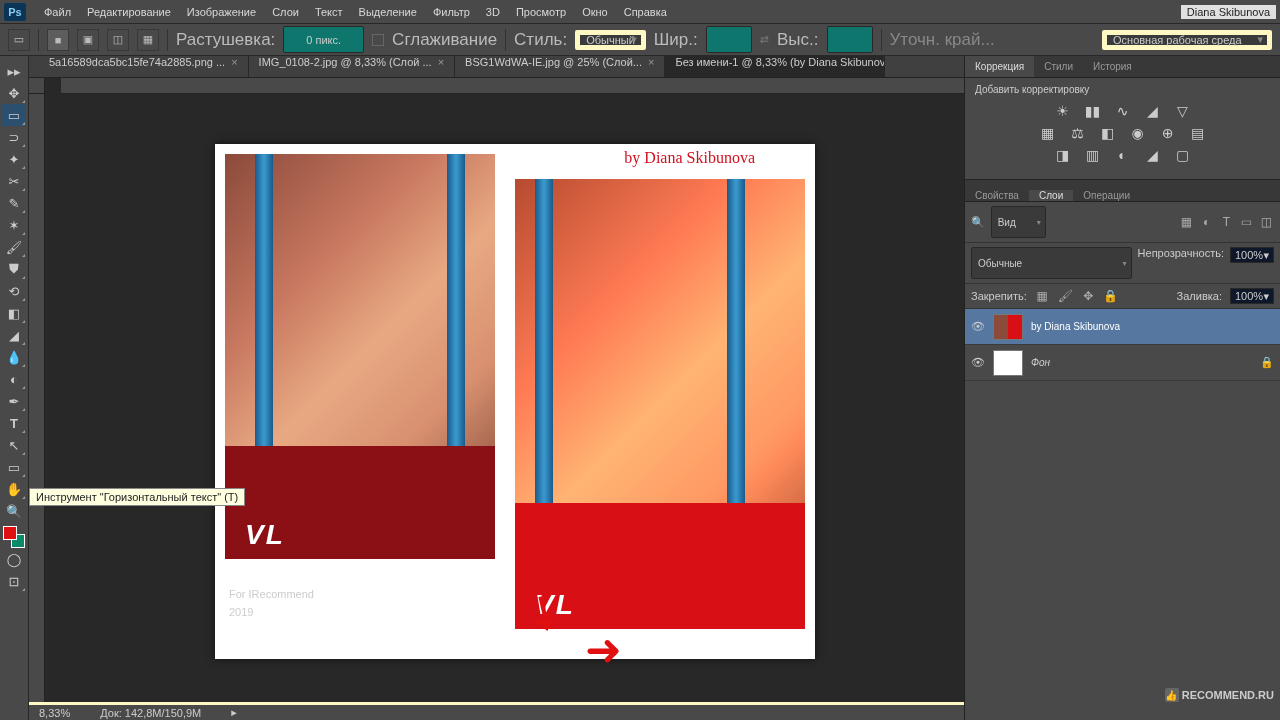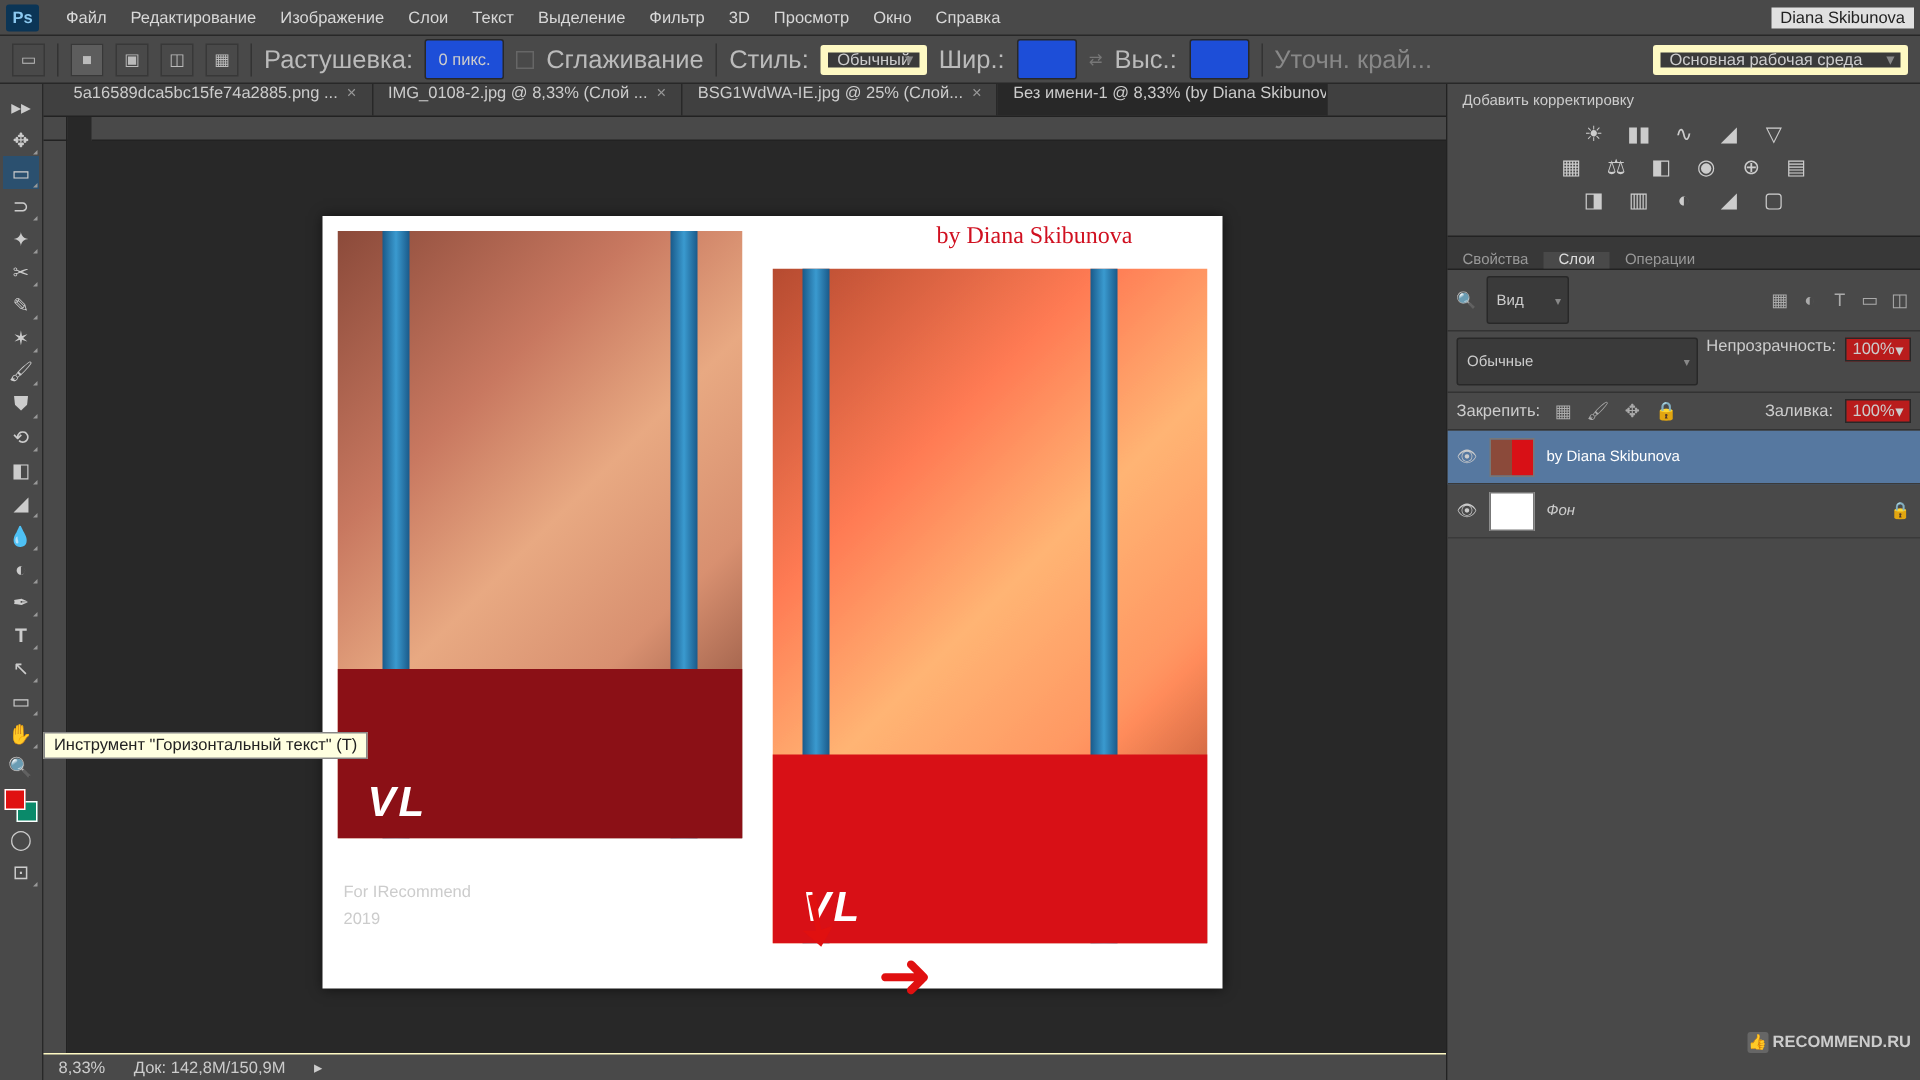--- a/index.html
+++ b/index.html
@@ -6,21 +6,21 @@
 body{background:#494949;width:1280px;height:720px;overflow:hidden;position:relative}
 .menubar{height:24px;background:#494949;display:flex;align-items:center;padding:0 4px;border-bottom:1px solid #282828}
 .ps-logo{width:22px;height:18px;background:#0b3556;color:#8cc9f0;font-weight:bold;font-size:11px;display:flex;align-items:center;justify-content:center;margin-right:10px;border-radius:2px}
 .menuitem{padding:0 8px;line-height:22px;color:#d8d8d8;cursor:default}
 .user-tag{margin-left:auto;background:#e0e0e0;color:#222;padding:1px 6px;font-size:11px}
 .optbar{height:32px;background:#494949;border-bottom:1px solid #282828;display:flex;align-items:center;padding:0 8px;gap:8px}
 .opt-sep{width:1px;height:22px;background:#333}
 .icon-btn{width:22px;height:22px;border:1px solid #383838;background:#494949;display:flex;align-items:center;justify-content:center;color:#bbb}
 .icon-btn.active{background:#5d5d5d}
 .opt-label{color:#bbb;font-size:17px}
-.opt-field{background:#1d4ed8;border:1px solid #282828;height:27px;padding:0 8px;display:flex;align-items:center;border-radius:2px}
+.opt-field{background:#0f766e;border:1px solid #282828;height:27px;padding:0 22px;display:flex;align-items:center;border-radius:2px}
 .opt-sel{background:#3a3a3a;border:5px solid #fef9c3;height:20px;padding:0 6px;display:flex;align-items:center;border-radius:2px;min-width:70px;position:relative}
 .opt-sel::after{content:"▾";position:absolute;right:4px;color:#888}
 .workspace-sel{margin-left:auto;width:170px}
 .main{display:flex;height:calc(720px - 56px)}
 .tools{width:29px;background:#494949;border-right:1px solid #282828;display:flex;flex-direction:column;align-items:center;padding-top:4px;gap:0}
 .tool{width:24px;height:22px;display:flex;align-items:center;justify-content:center;color:#ccc;position:relative;font-size:13px}
 .tool.sel{background:#2b506f}
 .tool .tri{position:absolute;right:1px;bottom:1px;width:0;height:0;border-right:3px solid #999;border-top:3px solid transparent}
 .swatch{width:22px;height:22px;position:relative;margin-top:4px}
 .sw-fg{position:absolute;width:14px;height:14px;background:#e01010;border:1px solid #fff;z-index:2}
@@ -43,38 +43,38 @@
 .shirt{position:absolute;left:0;right:0;bottom:0;height:28%;background:#8b1016}
 .photo.r .shirt{background:#d81016}
 .shirt-txt{position:absolute;bottom:8px;left:20px;color:#fff;font-size:28px;font-weight:bold;font-style:italic;letter-spacing:2px}
 .sig{position:absolute;font-family:"Brush Script MT",cursive;color:#d01020}
 .sig.top{top:5px;right:60px;font-size:16px}
 .sig.bot{bottom:40px;left:14px;font-size:18px;line-height:1}
 .arrow{position:absolute;color:#e01010}
 .arrow.a1{left:310px;top:440px;font-size:48px;transform:rotate(35deg)}
 .arrow.a2{left:370px;top:480px;font-size:44px}
 .tooltip{position:absolute;left:29px;top:488px;background:#ffffe0;border:1px solid #888;padding:2px 6px;color:#222;font-size:11px;z-index:50}
-.status{height:18px;background:#494949;border-top:1px solid #fef9c3;display:flex;align-items:center;padding:0 10px;gap:19px;font-size:10px;color:#bbb}
+.status{height:18px;background:#494949;border-top:3px solid #fef9c3;display:flex;align-items:center;padding:0 10px;gap:30px;font-size:10px;color:#bbb}
 .panels{width:316px;background:#3c3c3c;border-left:1px solid #222;display:flex;flex-direction:column}
 .ptabs{height:22px;background:#383838;display:flex;align-items:stretch;border-bottom:1px solid #222}
 .ptab{padding:0 10px;display:flex;align-items:center;color:#999;font-size:10px}
 .ptab.active{background:#494949;color:#ddd}
 .adj-panel{background:#494949;padding:6px 10px 10px;border-bottom:1px solid #222}
 .adj-title{font-size:10px;color:#ccc;margin-bottom:8px}
 .adj-row{display:flex;justify-content:center;gap:10px;margin-bottom:6px}
 .adj-ico{width:20px;height:16px;color:#ccc;display:flex;align-items:center;justify-content:center;font-size:14px}
 .prop-hdr{height:22px;background:#383838;display:flex;align-items:flex-end;border-bottom:1px solid #222}
 .layers-panel{flex:1;background:#494949;display:flex;flex-direction:column}
 .l-ctrl{padding:4px 6px;display:flex;align-items:center;gap:6px;border-bottom:1px solid #333}
 .l-sel{background:#3a3a3a;border:1px solid #282828;height:32px;padding:0 6px 0 6px;border-radius:2px;position:relative;font-size:10px;display:flex;align-items:center}
 .l-sel::after{content:"▾";position:absolute;right:4px;color:#888;font-size:8px}
 .l-icons{margin-left:auto;display:flex;gap:5px}
 .l-ico{width:15px;height:15px;color:#aaa;display:flex;align-items:center;justify-content:center;font-size:12px}
 .l-row2{padding:4px 6px;display:flex;align-items:flex-start;gap:6px;border-bottom:1px solid #333;font-size:10px}
-.l-pct{background:#b91c1c;border:1px solid #282828;width:44px;height:16px;padding:0 4px;font-size:10px;display:flex;align-items:center;justify-content:space-between}
+.l-pct{background:#0f172a;border:1px solid #282828;width:44px;height:16px;padding:0 4px;font-size:10px;display:flex;align-items:center;justify-content:space-between}
 .l-lock{padding:4px 6px;display:flex;align-items:center;gap:8px;border-bottom:1px solid #333;font-size:10px}
 .layer-list{flex:1;overflow:auto}
 .layer{height:36px;display:flex;align-items:center;padding:0 6px;gap:8px;border-bottom:1px solid #3a3a3a}
 .layer.sel{background:#5678a0}
 .layer.sel .lname{color:#fff}
 .eye{width:14px;text-align:center;color:#ccc}
 .thumb{width:30px;height:26px;border:1px solid #777;background:#fff}
 .thumb.t1{background:linear-gradient(90deg,#8b4a3a 50%,#d81016 50%)}
 .lname{font-size:10px;color:#ccc}
 .lock{margin-left:auto;color:#aaa;font-size:11px}
@@ -209,20 +209,25 @@
     <div class="status">
       <span>8,33%</span>
       <span>Док: 142,8M/150,9M</span>
       <span>▸</span>
     </div>
   </div>
 
   <div class="tooltip">Инструмент "Горизонтальный текст" (T)</div>
 
   <div class="panels">
+    <div class="ptabs">
+      <div class="ptab active">Коррекция</div>
+      <div class="ptab">Стили</div>
+      <div class="ptab">История</div>
+    </div>
     <div class="adj-panel">
       <div class="adj-title">Добавить корректировку</div>
       <div class="adj-row">
         <span class="adj-ico">☀</span>
         <span class="adj-ico">▮▮</span>
         <span class="adj-ico">∿</span>
         <span class="adj-ico">◢</span>
         <span class="adj-ico">▽</span>
       </div>
       <div class="adj-row">

